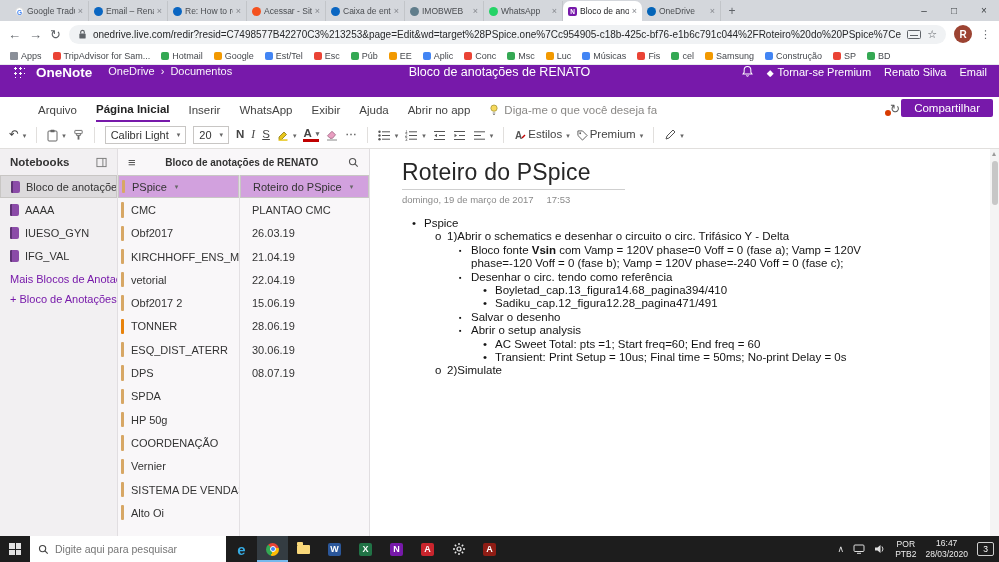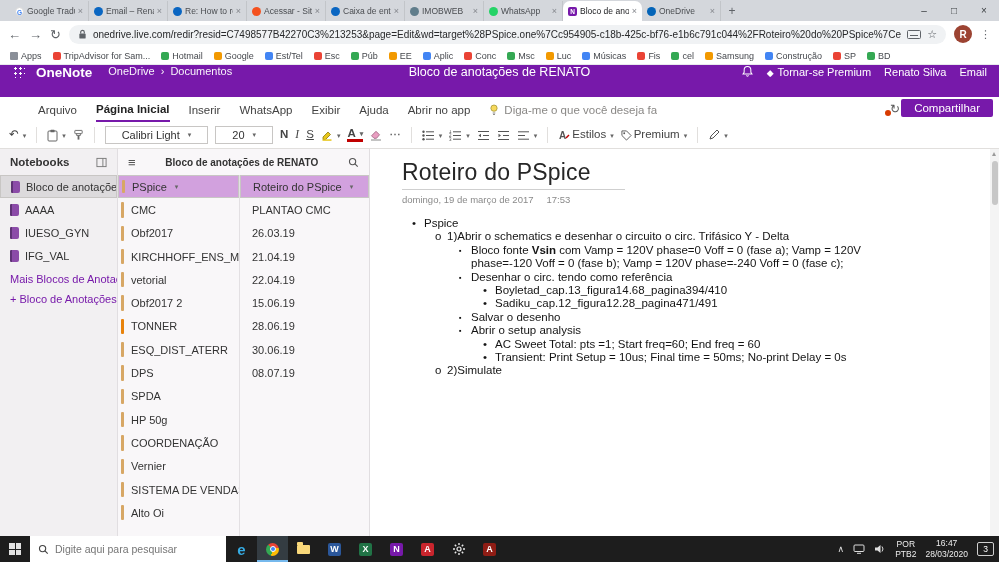--- a/index.html
+++ b/index.html
@@ -56,21 +56,21 @@
 .rtab.active{color:#222;border-bottom:2px solid #7719aa;font-weight:bold}
 .tellme{display:flex;align-items:center;gap:5px;color:#8a8886;white-space:nowrap;overflow:hidden;max-width:190px}
 .sync{position:absolute;right:96px;top:5px;font-size:12px;color:#555;width:16px;text-align:center}
 .sync .dot{position:absolute;left:-2px;bottom:0;width:6px;height:6px;border-radius:50%;background:#d83b01}
 .share{position:absolute;right:6px;top:2px;background:#7719aa;color:#fff;font-size:11.5px;padding:3px 13px;border-radius:2px;border:none}
 
 
 .tbar{height:27px;background:#fff;border-bottom:1px solid #e1dfdd;display:flex;align-items:center;padding:0 9px;gap:7px;flex:none;color:#444}
 .tb{display:flex;align-items:center;gap:2px;font-size:11.5px;line-height:1}
 .dd::after{content:"▾";font-size:7px;color:#666;margin-left:2px}
-.sel{border:1px solid #c8c6c4;padding:2px 16px;font-size:11px;display:flex;align-items:center;gap:8px;color:#333;background:#fff}
+.sel{border:1px solid #c8c6c4;padding:2px 5px;font-size:11px;display:flex;align-items:center;gap:8px;color:#333;background:#fff}
 .sel::after{content:"▾";font-size:7px;color:#666}
 .vd{width:1px;height:16px;background:#e1dfdd;margin:0 3px}
 .bold{font-weight:bold}.ital{font-style:italic;font-family:"Liberation Serif",serif}.und{text-decoration:underline}
 .fca{position:relative;font-size:11.5px;font-weight:bold;padding-bottom:3px}
 .fca i{position:absolute;left:0;right:0;bottom:0;height:3px;background:#c00000}
 
 
 .ws{flex:1;display:flex;min-height:0;position:relative}
 
 

